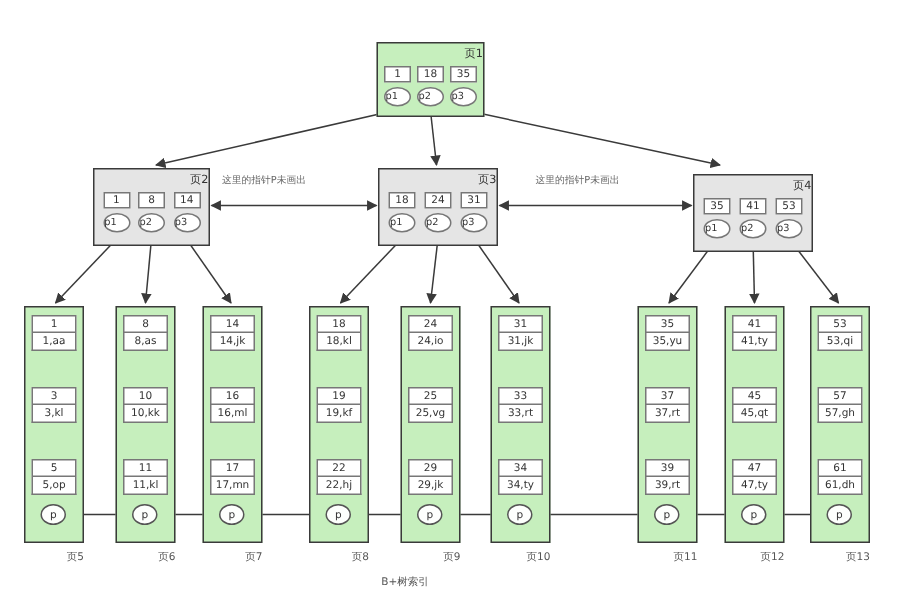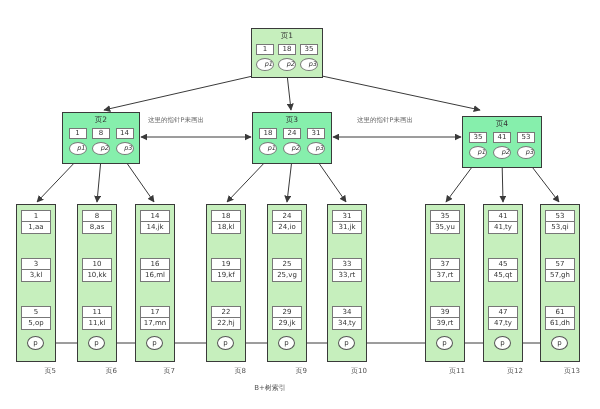--- a/index.html
+++ b/index.html
@@ -4,27 +4,27 @@
 <style>
   html,body{margin:0;padding:0;background:#fff;}
   #canvas{position:relative;width:600px;height:409px;background:#ffffff;overflow:hidden;
           font-family:"DejaVu Sans","Liberation Sans",sans-serif;color:#222;}
   #arrows{position:absolute;left:0;top:0;width:600px;height:409px;pointer-events:none;}
   #arrows line{stroke:#3a3a3a;stroke-width:1;}
 
   
   .node{position:absolute;border:1px solid #3a3a3a;box-sizing:border-box;}
   .green{background:#c6efbd;}
-  .yellow{background:#86efac;}
-  .ntitle{text-align:center;font-size:7.5px;padding-top:2px;color:#333;}
+  .yellow{background:#e5e5e5;}
+  .ntitle{text-align:right;font-size:7.5px;padding-top:2px;color:#333;}
   .cells{display:flex;justify-content:space-evenly;margin-top:3px;}
   .kcell{width:18px;height:11px;background:#fff;border:1px solid #777;box-sizing:border-box;
          font-size:7px;line-height:9px;text-align:center;color:#333;}
   .pcell{width:18px;height:13px;background:#fff;border:1px solid #777;box-sizing:border-box;
-         border-radius:50%;font-size:6.5px;line-height:11px;text-align:right;color:#333;font-style:italic;}
+         border-radius:50%;font-size:6.5px;line-height:11px;text-align:left;color:#333;}
 
   
   .leaf{position:absolute;top:204px;width:40px;height:158px;background:#c6efbd;
         border:1px solid #3a3a3a;box-sizing:border-box;}
   .rec{position:absolute;left:4px;width:30px;}
   .rec:nth-of-type(1){top:5px;}
   .rec:nth-of-type(2){top:53px;}
   .rec:nth-of-type(3){top:101px;}
   .rk,.rv{height:12px;background:#fff;border:1px solid #777;box-sizing:border-box;
           font-size:7px;line-height:10px;text-align:center;color:#333;}

